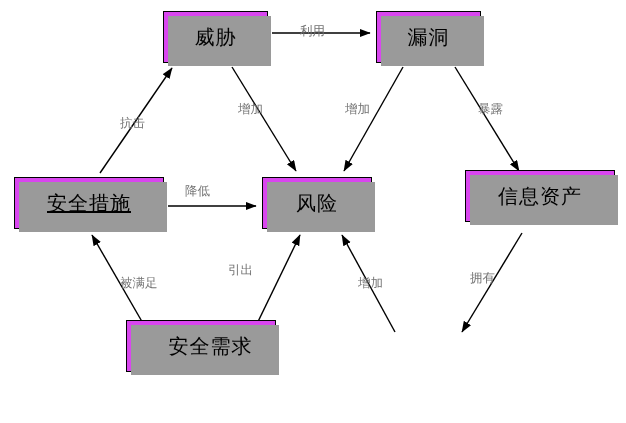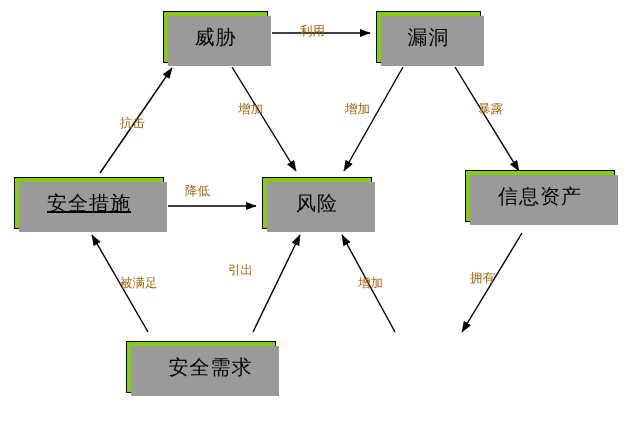--- a/index.html
+++ b/index.html
@@ -20,21 +20,21 @@
   svg.edges {
     position: absolute;
     left: 0;
     top: 0;
     width: 626px;
     height: 423px;
   }
   .node {
     position: absolute;
     box-sizing: border-box;
-    background: #84cc16;
+    background: #d946ef;
     border: 1px solid #000000;
     display: flex;
     align-items: center;
     justify-content: center;
     color: #000000;
     font-size: 20px;
     letter-spacing: 1px;
     z-index: 3;
   }
   .node .shadow {
@@ -47,21 +47,21 @@
     z-index: -1;
   }
   .node-label {
     position: relative;
     z-index: 1;
     white-space: nowrap;
   }
   .edge-label {
     position: absolute;
     font-size: 12.5px;
-    color: #a16207;
+    color: #737373;
     background: transparent;
     white-space: nowrap;
     z-index: 4;
   }
 </style>
 </head>
 <body>
 
 <div id="canvas">
 
@@ -111,21 +111,21 @@
   <div class="node" style="left:262px; top:177px; width:110px; height:52px;">
     <span class="shadow"></span>
     <span class="node-label">风险</span>
   </div>
 
   <div class="node" style="left:465px; top:170px; width:150px; height:52px;">
     <span class="shadow"></span>
     <span class="node-label">信息资产</span>
   </div>
 
-  <div class="node" style="left:126px; top:341px; width:150px; height:52px;padding-left:19px;">
+  <div class="node" style="left:126px; top:320px; width:150px; height:52px;padding-left:19px;">
     <span class="shadow"></span>
     <span class="node-label">安全需求</span>
   </div>
 
 
   <div class="edge-label" style="left:300px; top:23px;">利用</div>
   <div class="edge-label" style="left:238px; top:101px;">增加</div>
   <div class="edge-label" style="left:120px; top:101px;margin-top:14px;">抗击</div>
   <div class="edge-label" style="left:345px; top:101px;">增加</div>
   <div class="edge-label" style="left:478px; top:101px;">暴露</div>

